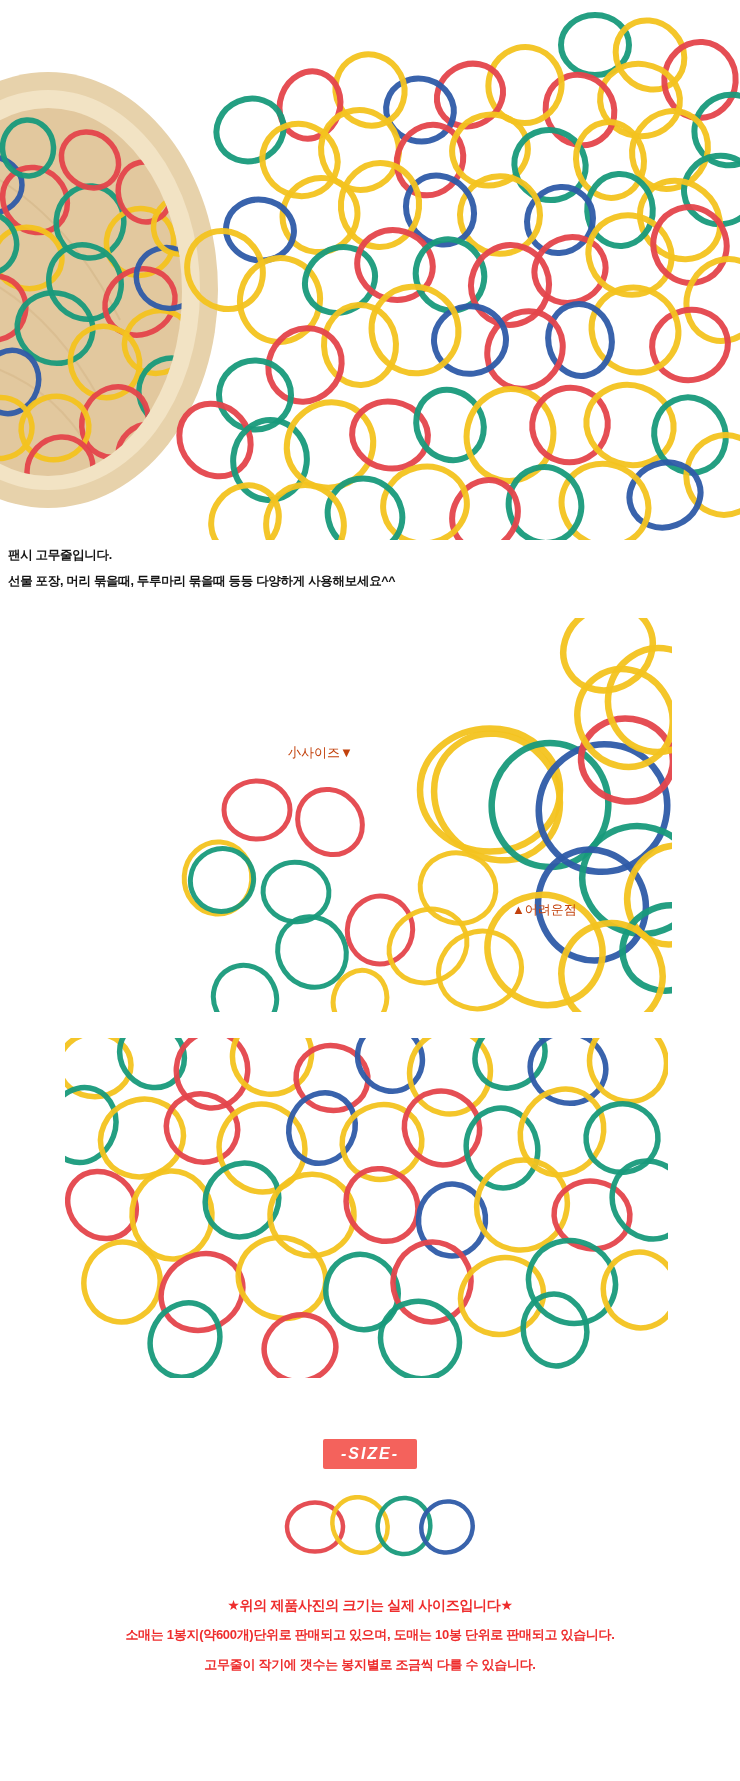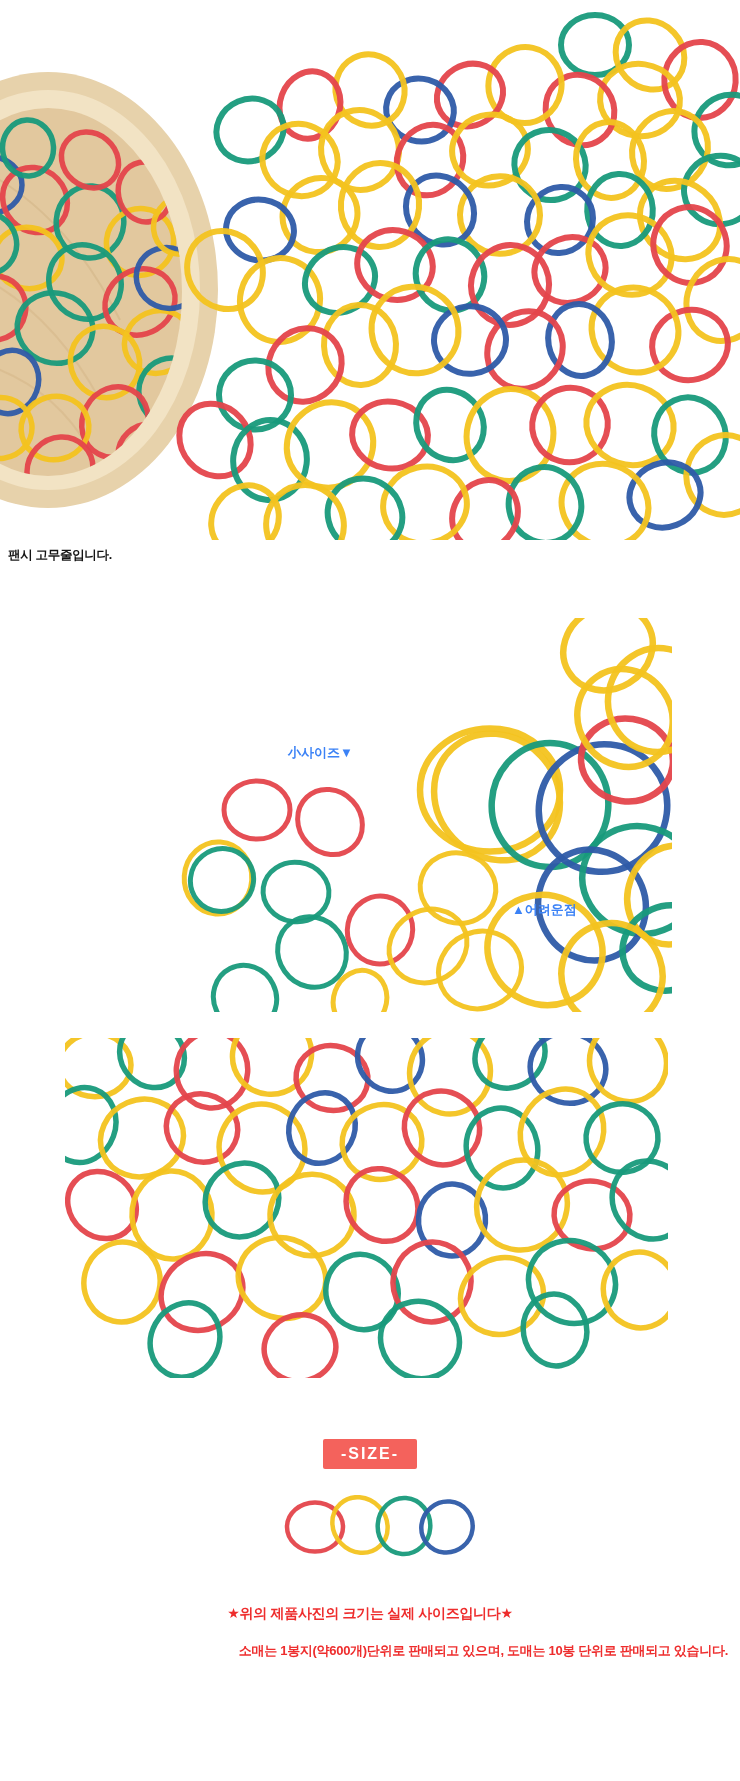--- a/index.html
+++ b/index.html
@@ -3,29 +3,29 @@
 <meta charset="utf-8">
 <style>
   html,body{margin:0;padding:0;background:#ffffff;}
   .page{position:relative;width:740px;height:1781px;background:#ffffff;overflow:hidden;
         font-family:"Liberation Sans","DejaVu Sans",sans-serif;border-radius:30px;}
   .photo{position:absolute;}
   .photo svg{display:block;}
   .intro{position:absolute;left:8px;top:542px;color:#141414;font-size:12.5px;font-weight:700;
          line-height:26px;letter-spacing:-0.3px;white-space:nowrap;}
   .intro p{margin:0;}
-  .size-label{position:absolute;color:#3b82f6;font-size:13px;font-weight:700;letter-spacing:0px;white-space:nowrap;}
+  .size-label{position:absolute;color:#c2410c;font-size:13px;font-weight:400;letter-spacing:0px;white-space:nowrap;}
   .size-badge{position:absolute;left:323px;top:1439px;width:94px;height:30px;border-radius:2px;
               display:flex;align-items:center;justify-content:center;
-              font-size:16px;font-weight:700;letter-spacing:2px;}
+              font-size:16px;font-weight:700;letter-spacing:2px;font-style:italic;}
   .notice{position:absolute;left:0;top:1588px;width:740px;text-align:center;line-height:26px;
           font-weight:700;letter-spacing:-0.3px;}
-  .notice p{margin:12px;}
+  .notice p{margin:4px;}
   .notice .first{font-size:14px;}
-  .notice p:not(.first){font-size:13px;text-align:right;}
+  .notice p:not(.first){font-size:13px;}
 </style>
 </head>
 <body>
 
 <div class="page">
 
   <div class="photo" style="left:0;top:0;">
     <svg width="740" height="540" viewBox="0 0 740 540">
       <defs>
         <clipPath id="bowlClip">
@@ -129,20 +129,21 @@
           <ellipse cx="425" cy="505" rx="42" ry="38.2" transform="rotate(167 425 505)" fill="none" stroke="#f3c31f" stroke-width="6" opacity="0.95"></ellipse>
           <ellipse cx="365" cy="515" rx="38" ry="35.7" transform="rotate(34 365 515)" fill="none" stroke="#189a7b" stroke-width="6" opacity="0.95"></ellipse>
           <ellipse cx="305" cy="525" rx="40" ry="38.8" transform="rotate(81 305 525)" fill="none" stroke="#f3c31f" stroke-width="6" opacity="0.95"></ellipse>
           <ellipse cx="245" cy="520" rx="36" ry="32.4" transform="rotate(128 245 520)" fill="none" stroke="#f3c31f" stroke-width="6" opacity="0.95"></ellipse>
         </g>
     </svg>
   </div>
 
   <div class="intro">
     <p>팬시 고무줄입니다.</p>
+    <p>선물 포장, 머리 묶을때, 두루마리 묶을때 등등 다양하게 사용해보세요^^</p>
   </div>
 
   <div class="photo" style="left:160px;top:618px;">
     <svg width="512" height="394" viewBox="160 618 512 394">
       <g>
           <ellipse cx="257" cy="810" rx="33" ry="29.0" transform="rotate(0 257 810)" fill="none" stroke="#e4454b" stroke-width="5" opacity="0.95"></ellipse>
           <ellipse cx="330" cy="822" rx="34" ry="30.9" transform="rotate(47 330 822)" fill="none" stroke="#e4454b" stroke-width="5" opacity="0.95"></ellipse>
           <ellipse cx="218" cy="878" rx="36" ry="33.8" transform="rotate(94 218 878)" fill="none" stroke="#f3c31f" stroke-width="5" opacity="0.95"></ellipse>
           <ellipse cx="222" cy="880" rx="32" ry="31.0" transform="rotate(141 222 880)" fill="none" stroke="#189a7b" stroke-width="5" opacity="0.95"></ellipse>
           <ellipse cx="296" cy="892" rx="33" ry="29.7" transform="rotate(8 296 892)" fill="none" stroke="#189a7b" stroke-width="5" opacity="0.95"></ellipse>
@@ -232,15 +233,16 @@
           <ellipse cx="360" cy="1525" rx="29" ry="26.4" transform="rotate(47 360 1525)" fill="none" stroke="#f3c31f" stroke-width="4.5" opacity="0.95"></ellipse>
           <ellipse cx="404" cy="1526" rx="28" ry="26.3" transform="rotate(94 404 1526)" fill="none" stroke="#189a7b" stroke-width="4.5" opacity="0.95"></ellipse>
           <ellipse cx="447" cy="1527" rx="26" ry="25.2" transform="rotate(141 447 1527)" fill="none" stroke="#2e5ba8" stroke-width="4.5" opacity="0.95"></ellipse>
         </g>
     </svg>
   </div>
 
   <div class="notice" style="color: rgb(238, 45, 45);">
     <p class="first">★위의 제품사진의 크기는 실제 사이즈입니다★</p>
     <p>소매는 1봉지(약600개)단위로 판매되고 있으며, 도매는 10봉 단위로 판매되고 있습니다.</p>
+    <p>고무줄이 작기에 갯수는 봉지별로 조금씩 다를 수 있습니다.</p>
   </div>
 
 </div>
 
 </body></html>

